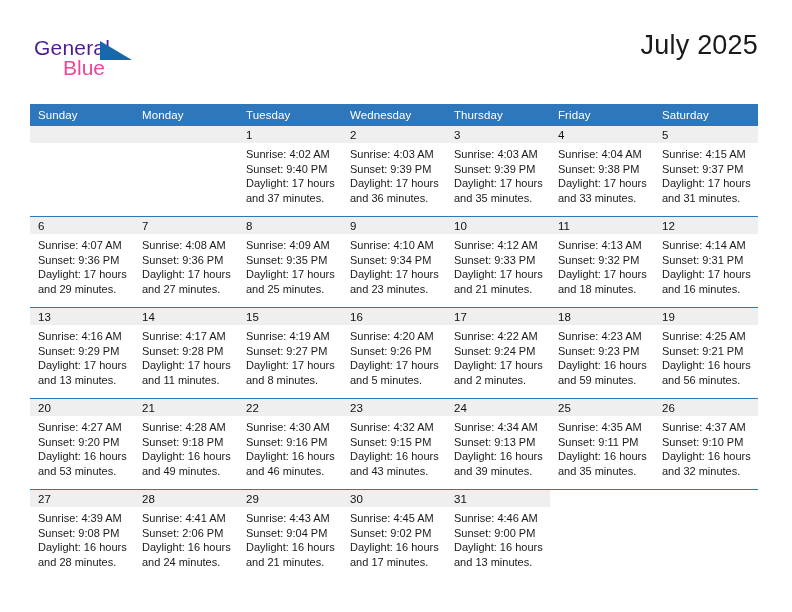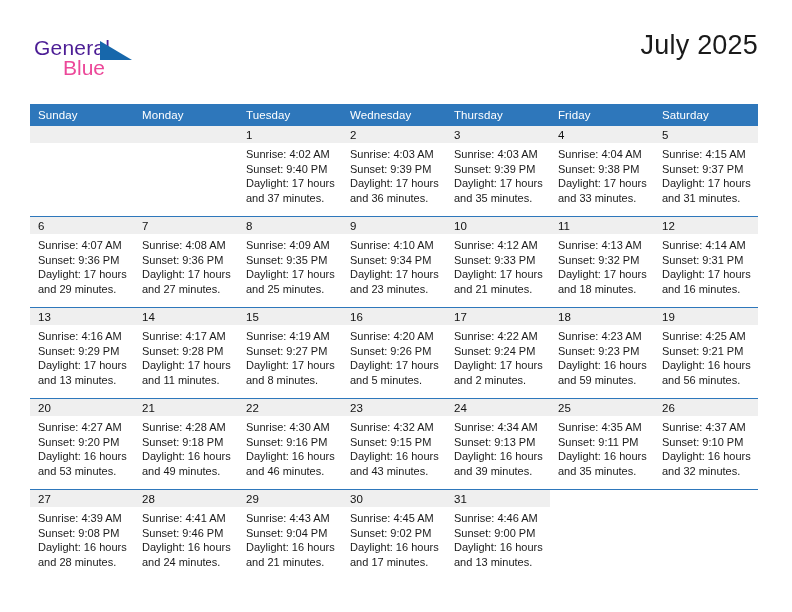--- a/index.html
+++ b/index.html
@@ -507,21 +507,21 @@
                   <div>Daylight: 16 hours</div>
                   <div>and 28 minutes.</div>
                 </div>
               </div>
             </td>
             <td>
               <div class="cell filled">
                 <div class="daynum-band">28</div>
                 <div class="details">
                   <div>Sunrise: 4:41 AM</div>
-                  <div>Sunset: 9:46 PM</div>
+                  <div>Sunset: 2:06 PM</div>
                   <div>Daylight: 16 hours</div>
                   <div>and 24 minutes.</div>
                 </div>
               </div>
             </td>
             <td>
               <div class="cell filled">
                 <div class="daynum-band">29</div>
                 <div class="details">
                   <div>Sunrise: 4:43 AM</div>

